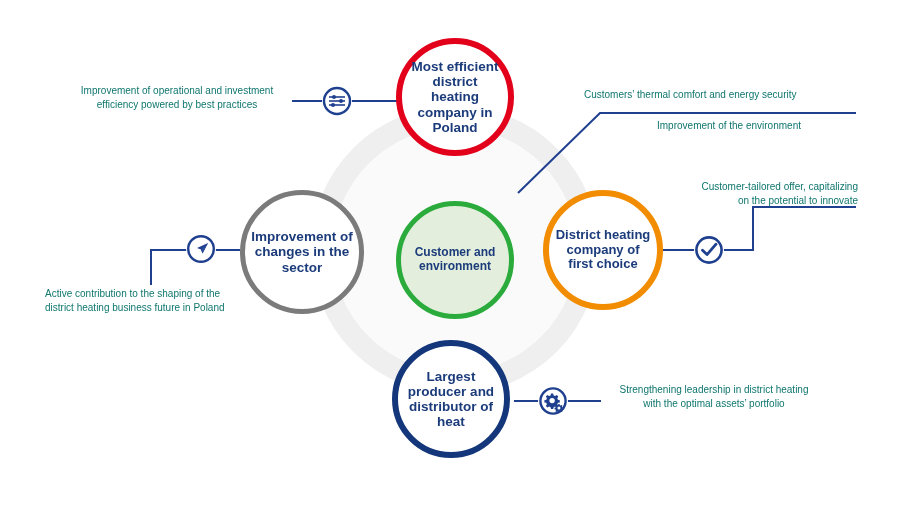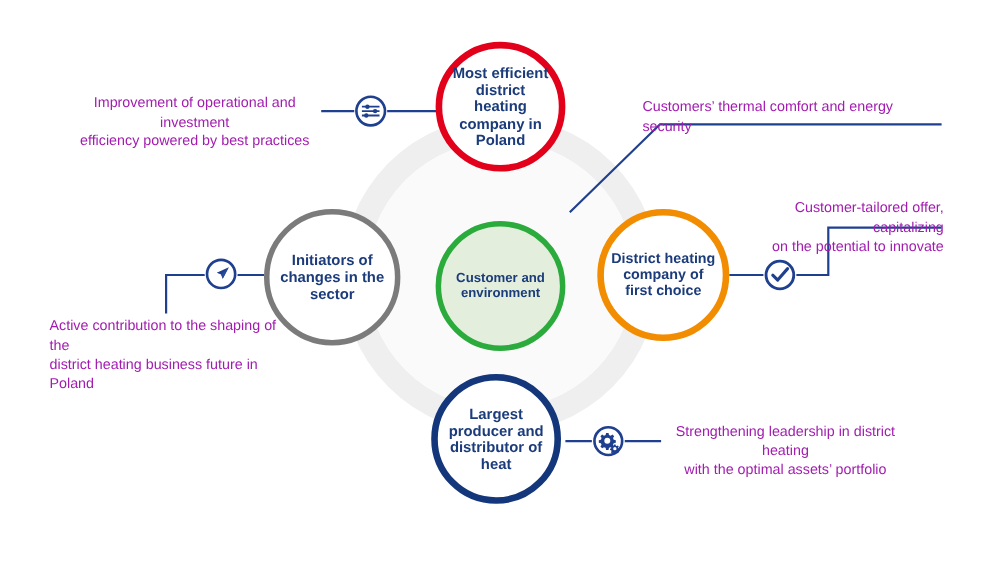--- a/index.html
+++ b/index.html
@@ -48,22 +48,22 @@
     font-size:13px;
   }
   #bubble-bottom{
     left:392px;top:340px;width:118px;height:118px;
     border:6px solid #13377a;
     font-size:13.5px;
   }
 
   .caption{
     position:absolute;
-    color:#a21caf;
-    font-size:13px;
+    color:#0f766e;
+    font-size:10px;
     line-height:1.35;
     white-space:pre-line;
   }
   #cap-top-left{left:62px;top:84px;width:230px;text-align:center;}
   #cap-top-right{left:584px;top:88px;width:250px;text-align:left;}
   #cap-top-right2{left:604px;top:119px;width:250px;text-align:center;}
   #cap-right{left:662px;top:180px;width:196px;text-align:right;}
   #cap-left{left:45px;top:287px;width:216px;text-align:left;}
   #cap-bottom{left:603px;top:383px;width:222px;text-align:center;}
 
@@ -106,21 +106,21 @@
   <div class="bubble" id="bubble-top" style="border-color: rgb(226, 0, 26);">
     <span class="txt">Most
 efficient
 district
 heating
 company in
 Poland</span>
   </div>
 
   <div class="bubble" id="bubble-left" style="border-color: rgb(123, 123, 123);">
-    <span class="txt">Initiators of
+    <span class="txt">Improvement of
 changes in
 the sector</span>
   </div>
 
   <div class="bubble" id="bubble-center" style="border-color: rgb(42, 171, 60);">
     <span class="txt">Customer
 and
 environment</span>
   </div>
 
@@ -176,20 +176,21 @@
       <g fill="#1f3f8f">
         <path d="M20.3 18.1 h1.3 l0.26 1.05 0.85 0.35 0.92 -0.58 0.9 0.9 -0.58 0.92 0.35 0.85 1.05 0.26 v1.3 l-1.05 0.26 -0.35 0.85 0.58 0.92 -0.9 0.9 -0.92 -0.58 -0.85 0.35 -0.26 1.05 h-1.3 l-0.26 -1.05 -0.85 -0.35 -0.92 0.58 -0.9 -0.9 0.58 -0.92 -0.35 -0.85 -1.05 -0.26 v-1.3 l1.05 -0.26 0.35 -0.85 -0.58 -0.92 0.9 -0.9 0.92 0.58 0.85 -0.35 Z"></path>
       </g>
       <circle cx="20.95" cy="21.9" r="1.5" fill="#ffffff"></circle>
     </svg>
   </div>
 
   <div class="caption" id="cap-top-left">Improvement of operational and investment
 efficiency powered by best practices</div>
   <div class="caption" id="cap-top-right">Customers’ thermal comfort and energy security</div>
+  <div class="caption" id="cap-top-right2">Improvement of the environment</div>
   <div class="caption" id="cap-right">Customer-tailored offer, capitalizing
 on the potential to innovate</div>
   <div class="caption" id="cap-left">Active contribution to the shaping of the
 district heating business future in Poland</div>
   <div class="caption" id="cap-bottom">Strengthening leadership in district heating
 with the optimal assets’ portfolio</div>
 
 </div>
 
 </body></html>

